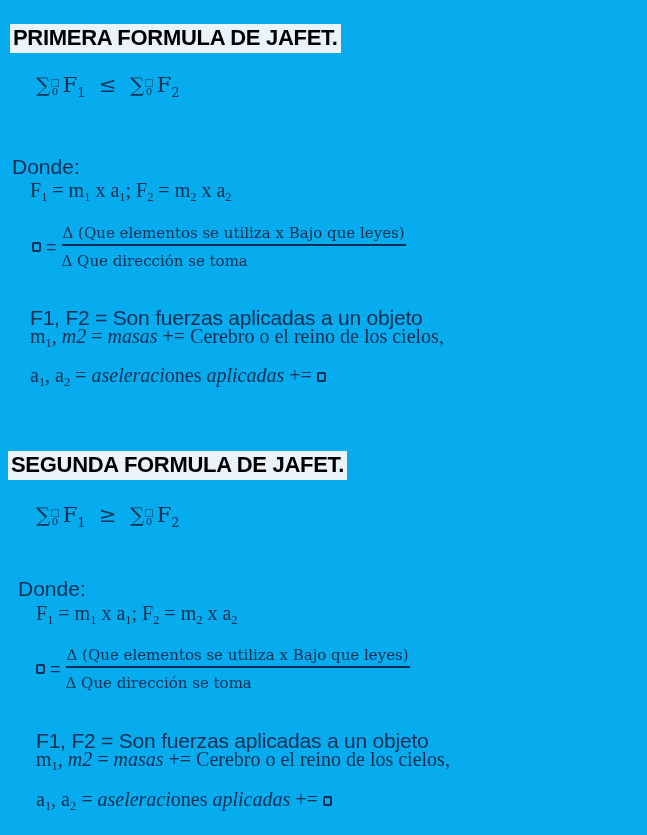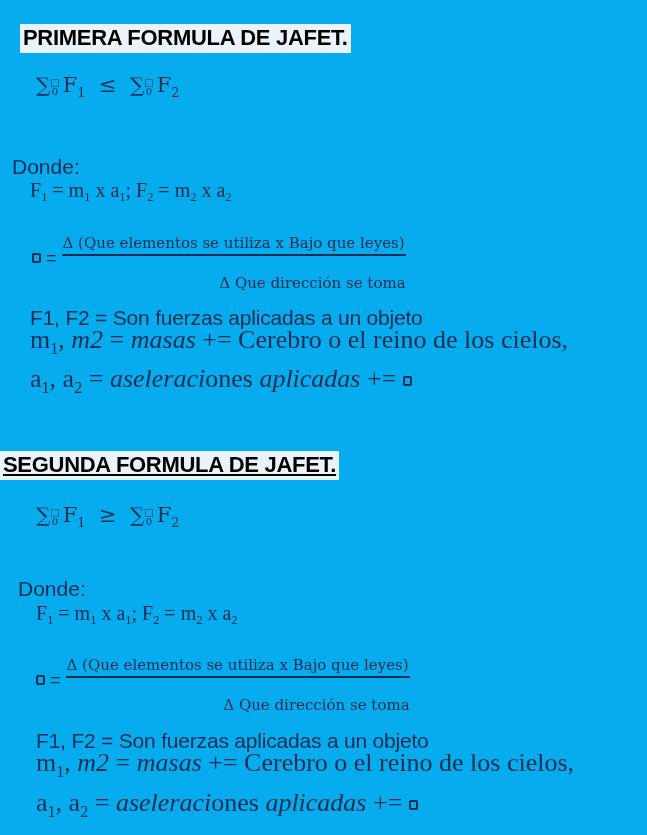--- a/index.html
+++ b/index.html
@@ -65,45 +65,44 @@
       width: 9px;
       height: 10px;
       border: 2px solid #0f2e52;
       border-radius: 2px;
       box-sizing: border-box;
     }
     .frac-eq { font-size: 18px; margin: 0 5px 0 5px; font-family: "Liberation Sans", sans-serif; }
     .frac {
       display: inline-flex;
       flex-direction: column;
-      align-items: flex-end;
-      margin-top: 10px;
+      align-items: flex-start;
     }
     .frac .num {
       font-size: 15px;
       padding: 0 1px 2px 1px;
       border-bottom: 2px solid #0f2e52;
       font-family: "DejaVu Serif", serif;
     }
     .frac .den {
       font-size: 15px;
-      padding-top: 18px;
+      padding-top: 6px;
       font-family: "DejaVu Serif", serif;
     }
 
     .def-sans { font-size: 21px; letter-spacing: -0.2px; margin-top: 21px; }
-    .def-serif { font-size: 26px; font-family: "Liberation Serif", serif; }
+    .def-serif { font-size: 20px; font-family: "Liberation Serif", serif; }
     .it { font-style: italic; }
   </style>
 </head>
 <body>
 
 <div>
 
-  <div class="abs heading" style="left:20px; top:24px;">PRIMERA FORMULA DE JAFET.</div>
+  <div class="abs heading" style="left:10px; top:24px;">PRIMERA FORMULA DE JAFET.</div>
 
   <div class="abs serif sumexpr" style="left:36px; top:73px;">
     <span class="sig">∑</span><span class="lim"><span>□</span><span>0</span></span><span>F</span><span class="sub">1</span>
     &nbsp;<span>≤</span>&nbsp;
     <span class="sig">∑</span><span class="lim"><span>□</span><span>0</span></span><span>F</span><span class="sub">2</span>
   </div>
 
   <div class="abs sans donde" style="left:12px; top:134px;">Donde:</div>
 
   <div class="abs eqline" style="left:30px; top:179px;">
@@ -125,21 +124,21 @@
     <span>m</span><span class="sub">1</span><span class="it">, m2</span><span style="white-space:pre"> = </span><span class="it">masas</span><span style="white-space:pre"> += </span><span>Cerebro o el reino de los cielos,</span>
   </div>
 
   <div class="abs def-serif" style="left:30px; top:364px;">
     <span>a</span><span class="sub">1</span><span>, a</span><span class="sub">2</span><span style="white-space:pre"> = </span><span class="it">aseleraci</span><span>ones</span>&nbsp;<span class="it">aplicadas</span><span style="white-space:pre"> += </span><span class="boxglyph" style="vertical-align:middle;"></span>
   </div>
 </div>
 
 <div>
 
-  <div class="abs heading" style="left:0; top:451px;text-decoration:underline;">SEGUNDA FORMULA DE JAFET.</div>
+  <div class="abs heading" style="left:8px; top:451px;">SEGUNDA FORMULA DE JAFET.</div>
 
   <div class="abs serif sumexpr" style="left:36px; top:503px;">
     <span class="sig">∑</span><span class="lim"><span>□</span><span>0</span></span><span>F</span><span class="sub">1</span>
     &nbsp;<span>≥</span>&nbsp;
     <span class="sig">∑</span><span class="lim"><span>□</span><span>0</span></span><span>F</span><span class="sub">2</span>
   </div>
 
   <div class="abs sans donde" style="left:18px; top:556px;">Donde:</div>
 
   <div class="abs eqline" style="left:36px; top:602px;">

